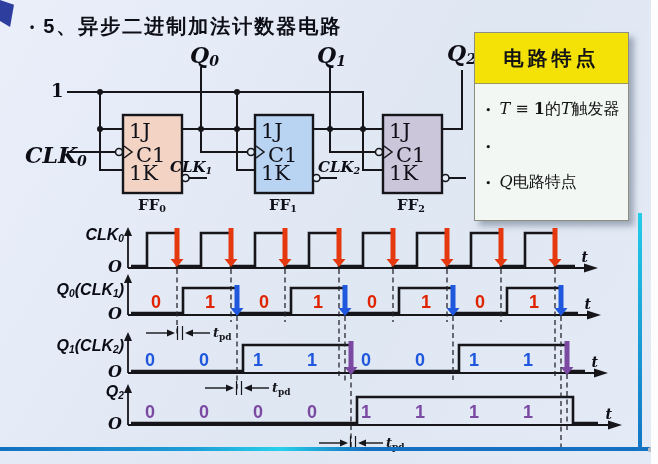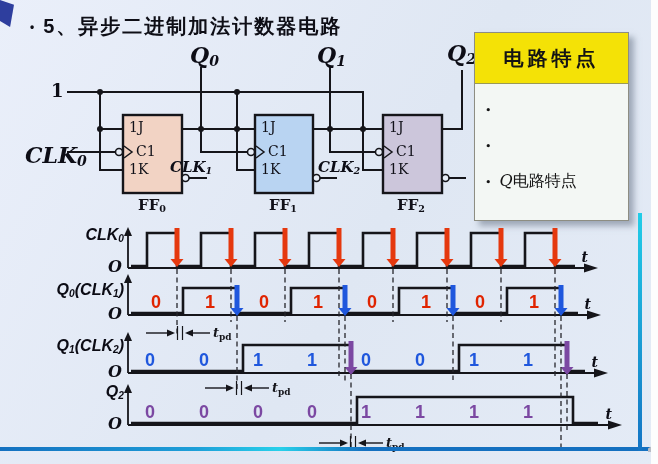--- a/index.html
+++ b/index.html
@@ -10,21 +10,21 @@
   .corner-logo{position:absolute;left:0;top:0;width:14px;height:27px;background:#2e3e9e;
     clip-path:polygon(0 0,100% 18%,72% 100%,0 78%);}
   .title{position:absolute;left:30px;top:13px;display:flex;align-items:center;gap:9px;
     font-weight:700;font-size:20px;letter-spacing:2px;color:#0e0e16;white-space:nowrap;}
   .title .tbullet{font-size:12px;letter-spacing:0;}
   
   .sig{position:absolute;font-family:"DejaVu Serif","Liberation Serif",serif;font-style:italic;
     font-weight:700;font-size:22px;color:#0d0d16;white-space:nowrap;}
   .sig.small{font-size:15px;}
   .sig.upright{font-style:normal;font-size:18px;}
-  .boxl{position:absolute;font-family:"DejaVu Serif","Liberation Serif",serif;font-size:14px;color:#101018;}
+  .boxl{position:absolute;font-family:"DejaVu Serif","Liberation Serif",serif;font-size:21px;color:#101018;}
   .ffn{position:absolute;font-family:"DejaVu Serif","Liberation Serif",serif;font-weight:700;font-size:15px;color:#101018;}
   .sub{font-size:64%;vertical-align:-0.22em;}
   
   .panel{position:absolute;left:474px;top:32px;width:153px;height:187px;border:1px solid #8d8d82;
     background:#f3f7f4;box-shadow:5px 5px 6px rgba(92,104,124,0.5);}
   .panel-header{height:50px;background:#f4e206;border-bottom:1px solid #9a9a55;display:flex;
     align-items:center;justify-content:center;font-weight:700;font-size:20px;letter-spacing:4px;color:#141414;}
   .panel-body{padding:15px 6px 0 10px;font-family:"DejaVu Serif","Liberation Serif",serif;
     font-size:16px;color:#131313;}
   .panel-item{display:flex;gap:8px;margin-bottom:17px;align-items:flex-start;line-height:1.25;}
@@ -126,20 +126,21 @@
 
   <div class="ffn" style="left:138px;top:196px"><span>FF</span><span class="sub">0</span></div>
   <div class="ffn" style="left:269px;top:196px"><span>FF</span><span class="sub">1</span></div>
   <div class="ffn" style="left:397px;top:196px"><span>FF</span><span class="sub">2</span></div>
 
   <div class="panel">
     <div class="panel-header">电路特点</div>
     <div class="panel-body">
       <div class="panel-item">
         <span class="pb">•</span>
+        <span><span style="font-style: italic;">T</span><span> ≡ </span><span style="font-weight: 700;">1</span><span>的</span><span style="font-style: italic;">T</span><span>触发器</span></span>
       </div>
       <div class="panel-item">
         <span class="pb">•</span>
       </div>
       <div class="panel-item">
         <span class="pb">•</span>
         <span><span style="font-style: italic;">Q</span><span>电路特点</span></span>
       </div>
     </div>
   </div>

